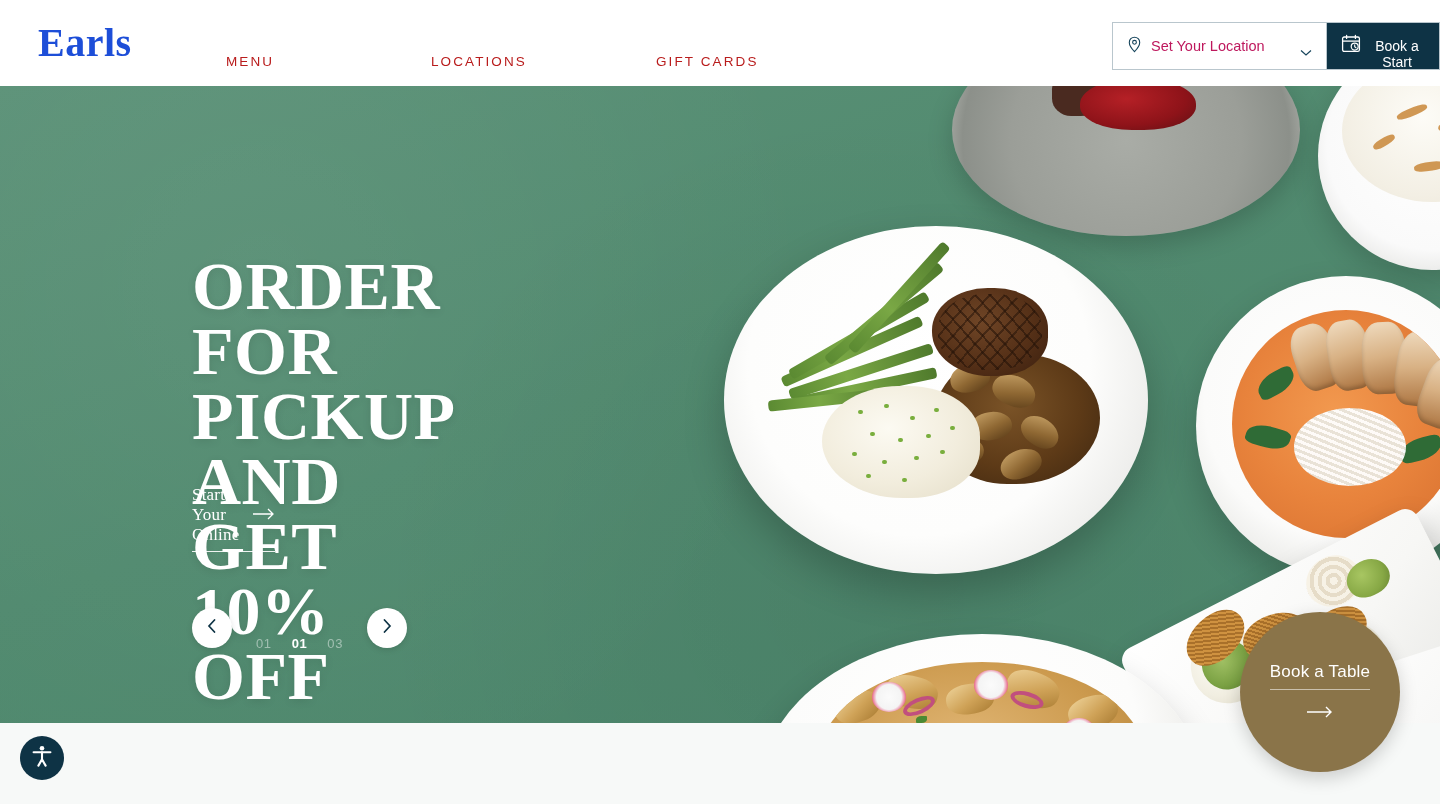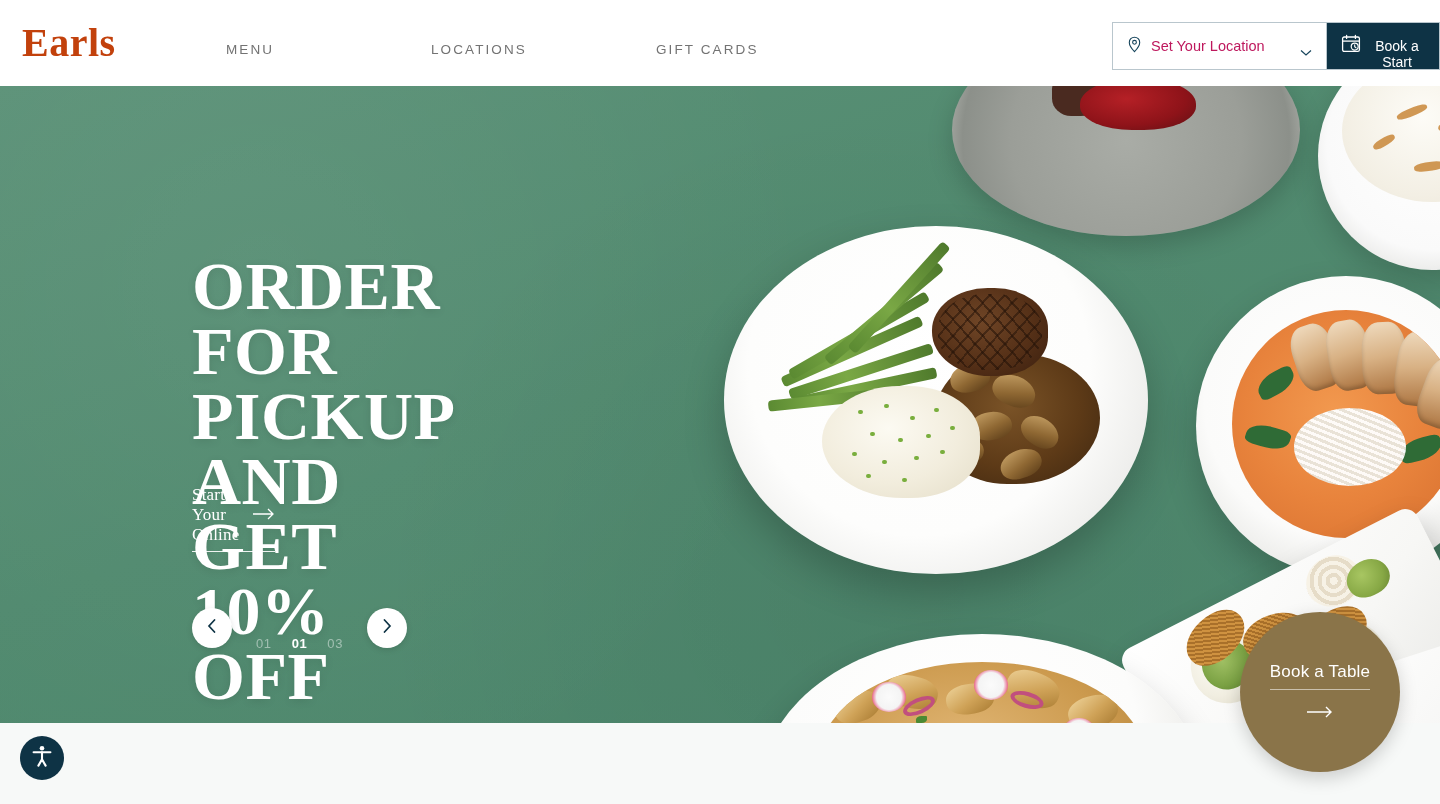--- a/index.html
+++ b/index.html
@@ -12,31 +12,31 @@
 
   
   .header {
     position: absolute; top: 0; left: 0;
     width: 1440px; height: 86px;
     background: #ffffff;
     display: flex; align-items: center;
     z-index: 40;
   }
   .logo {
-    position: absolute; left: 22px; top: 20px;
+    position: absolute; left: 38px; top: 20px;
     font-family: "Liberation Serif", serif;
     font-size: 40px; font-weight: 700;
-    color: #c2410c; letter-spacing: 0.5px;
+    color: #1d4ed8; letter-spacing: 0.5px;
     line-height: 46px;
   }
   .nav { position: absolute; left: 226px; top: 38px; width: 600px; height: 20px; }
   .nav-item {
-    position: absolute; top: 4px;
+    position: absolute; top: 16px;
     font-size: 13.5px; letter-spacing: 2.1px;
-    color: #737373; font-weight: 500;
+    color: #b91c1c; font-weight: 500;
     text-transform: uppercase; cursor: pointer;
     white-space: nowrap;
   }
   .nav-item.n0 { left: 0px; }
   .nav-item.n1 { left: 205px; }
   .nav-item.n2 { left: 430px; }
 
   
   .actions {
     position: absolute; right: 0px; top: 22px;

